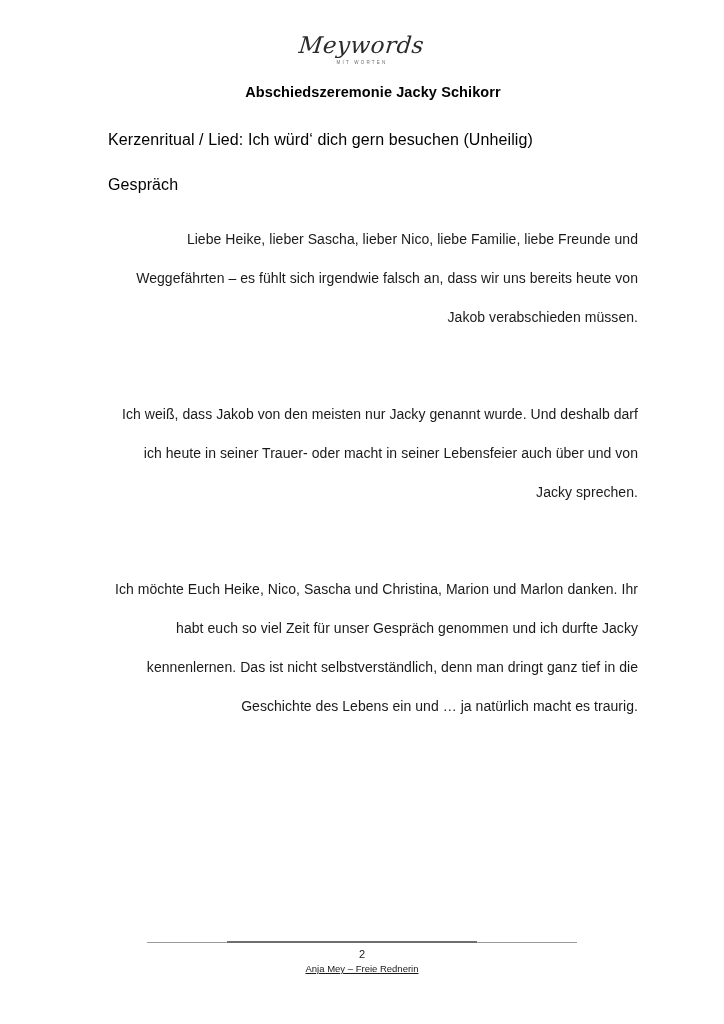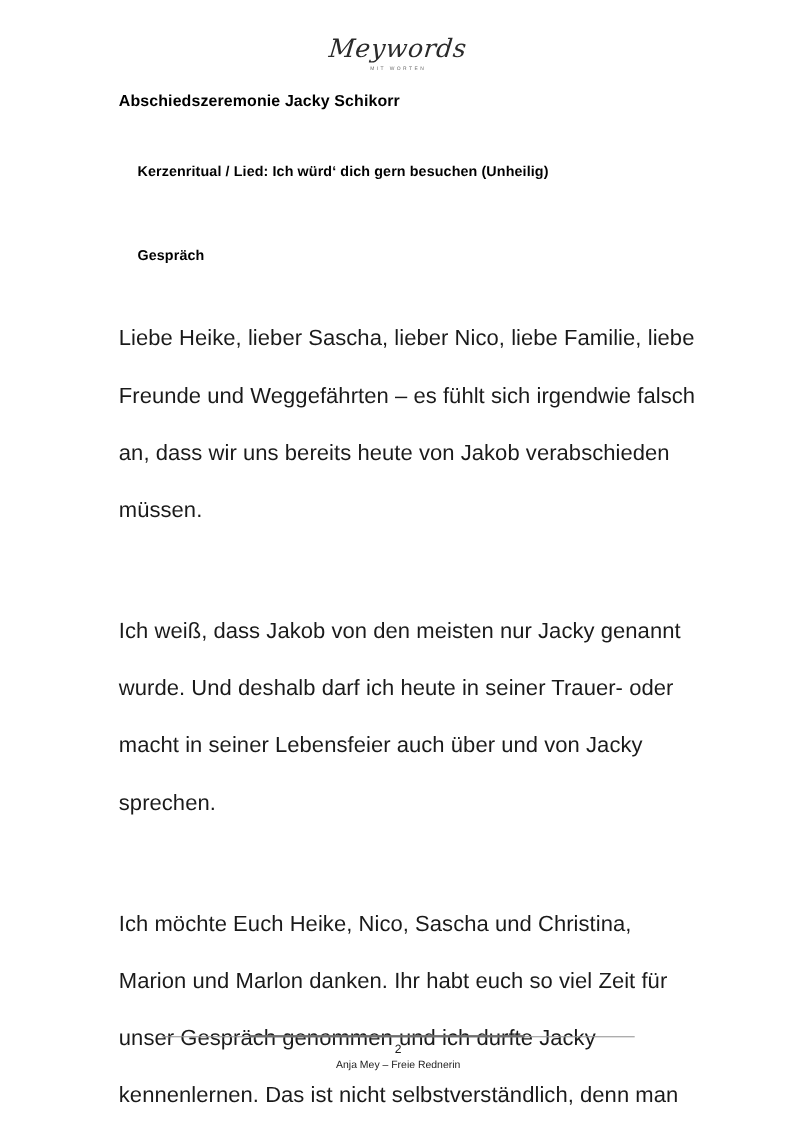--- a/index.html
+++ b/index.html
@@ -52,37 +52,38 @@
   
   .content {
     position: absolute;
     top: 80px;
     left: 108px;
     width: 530px;
   }
   .doc-title {
     font-size: 14.5px;
     font-weight: bold;
-    text-align: left;
+    text-align: center;
     margin: 0 0 0 0;
     padding-top: 4px;
     letter-spacing: 0.1px;
   }
   .heading {
-    font-size: 13px;
-    font-weight: bold;
-    margin: 17px;
+    font-size: 16px;
+    font-weight: normal;
+    margin: 0;
     letter-spacing: 0.1px;
   }
   .para {
-    font-size: 20px;
-    line-height: 52px;
+    font-size: 14px;
+    line-height: 39px;
     margin: 0;
     letter-spacing: 0.05px;
     color: #1a1a1a;
+    text-align: right;
   }
   .spacer-title-sub { height: 31px; }
   .spacer-sub-greet { height: 27px; }
   .spacer-greet-p1  { height: 26px; }
   .spacer-p1-p2     { height: 58px; }
   .spacer-p2-p3     { height: 58px; }
 
   
   .footer {
     position: absolute;
@@ -116,20 +117,21 @@
     font-size: 11.5px;
     color: #1a1a1a;
     line-height: 16px;
     margin: 0;
   }
   .footer-line2 {
     font-size: 9.5px;
     color: #1a1a1a;
     line-height: 14px;
     margin: 0;
+    text-decoration: underline;
   }
 </style>
 </head>
 <body>
 
 <div class="page">
 
   <div class="logo-wrap">
     <span class="logo-script">Meywords</span>
     <span class="logo-sub">MIT WORTEN</span>

